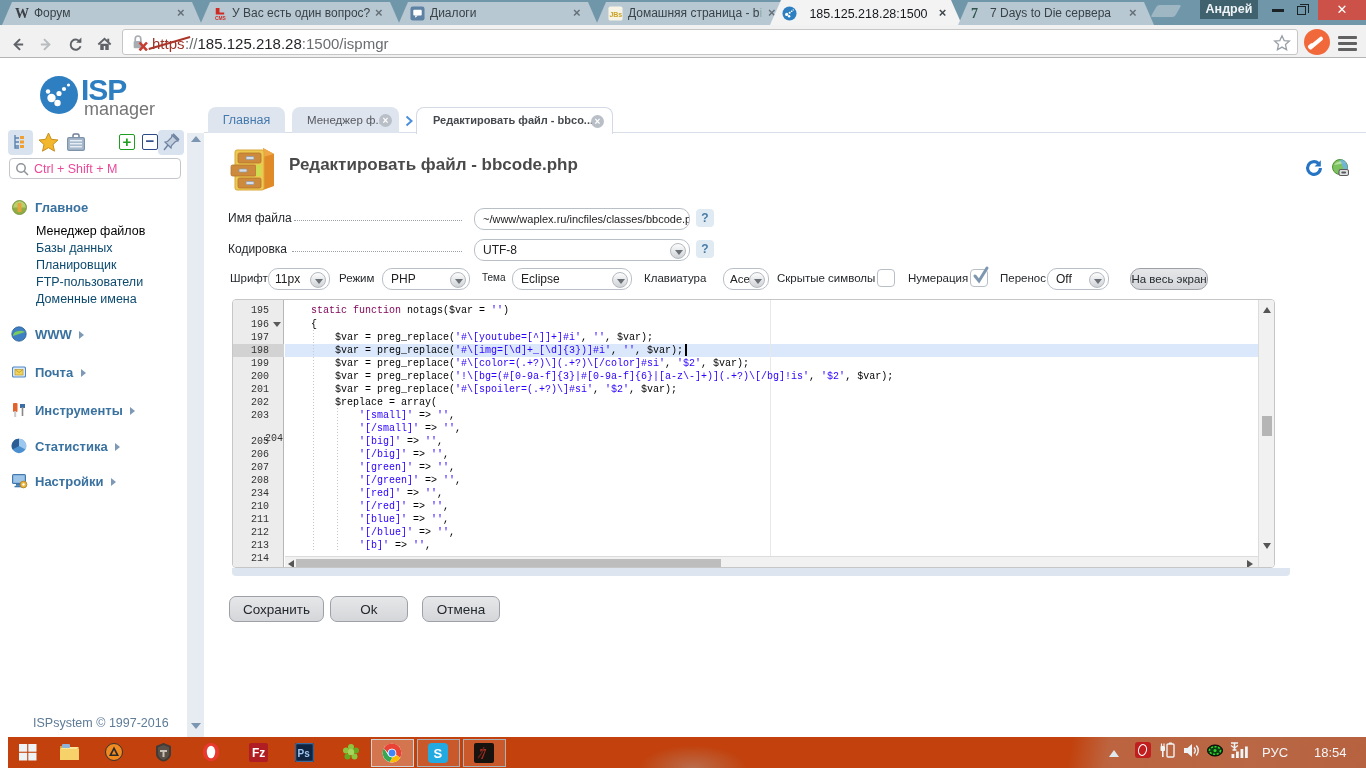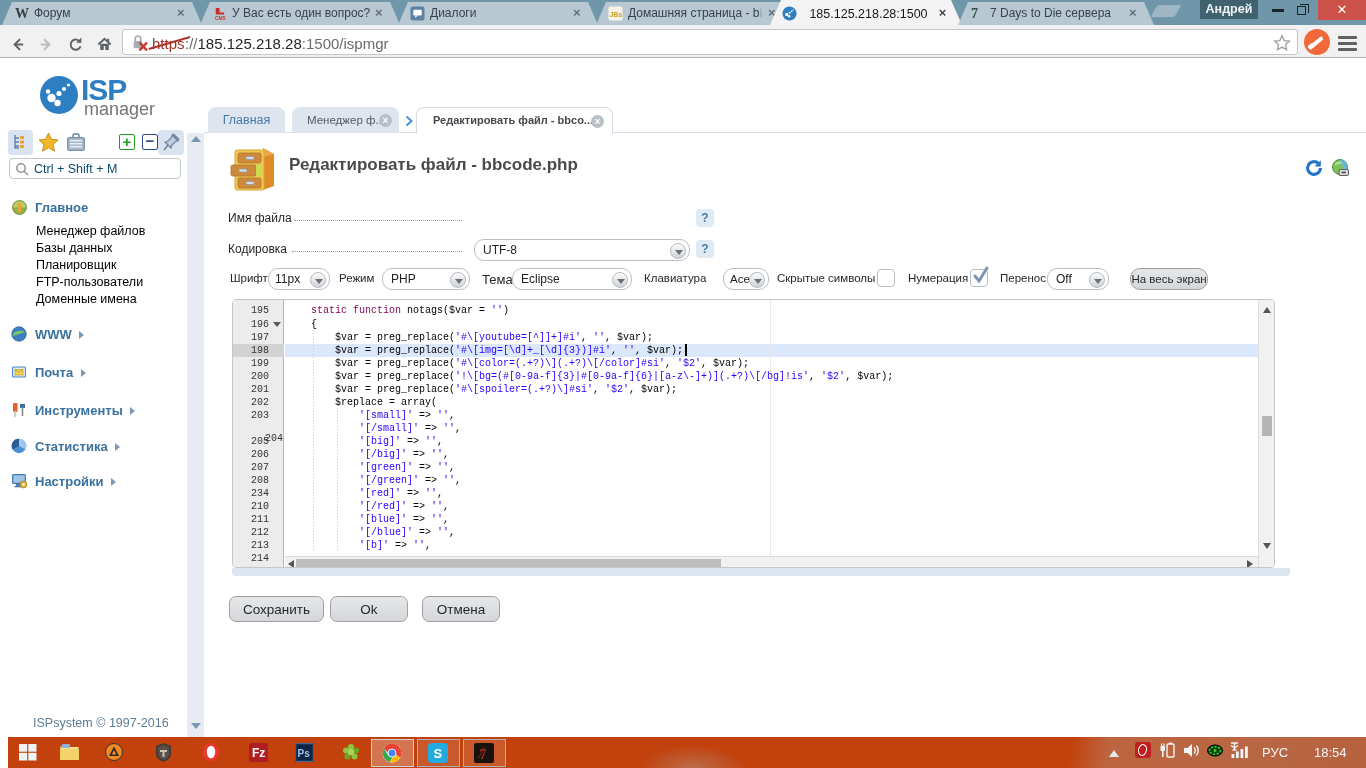--- a/index.html
+++ b/index.html
@@ -40,21 +40,21 @@
 
 #edwrap{left:232px;top:241px;width:1043px;height:269px;border:1px solid #c6c6c6;border-radius:4px;background:#fff;overflow:hidden;}
 #gutter{position:absolute;left:0;top:0;width:51px;height:269px;background:#ececec;border-right:1px solid #b7b7b7;}
 .gnum{position:absolute;left:0;width:36px;text-align:right;font-family:"Liberation Mono",monospace;font-size:10px;color:#333;line-height:13px;}
 .cline{position:absolute;left:54px;font-family:"Liberation Mono",monospace;font-size:10px;line-height:13px;white-space:pre;color:#000;}
 .k{color:#7f0055;}
 .s{color:#2a00ff;}
 #taskbar{left:0;top:737px;width:1366px;height:31px;background:#c2410c;overflow:hidden;margin-left:8px;}
 .tbtxt{color:#f2f6f8;font-size:13px;top:8px;}
 .mhead{font-size:13px;font-weight:bold;color:#39719f;}
-.mitem{font-size:12.5px;color:#000000;}
+.mitem{font-size:12.5px;color:#0c4a6e;}
 .marr{display:inline-block;width:0;height:0;border-top:4px solid transparent;border-bottom:4px solid transparent;border-left:5px solid #7e99b5;margin-left:4px;}
 </style></head>
 <body>
 
 <div class="abs" id="titlebar"></div>
 <div class="abs" id="tabs-holder">
   <div class="abs ctab" style="left:2px;width:200px;">
       <div class="shape"></div>
     <svg class="favi" viewBox="0 0 16 16">
         <text x="1" y="13" font-size="15" font-weight="bold" fill="#3b3f46" font-family="Liberation Serif">W</text>
@@ -197,21 +197,21 @@
     <path d="M10 3 L16 9 L13.5 9.5 L9.5 13.5 L9 16 L3 10 L5.5 9.5 L9.5 5.5 Z" fill="#c2cede" stroke="#6e82a0" stroke-width="1.2"></path>
     <path d="M6 13 L2 18" stroke="#6e82a0" stroke-width="1.4"></path>
     <path d="M11 2 L17 8" stroke="#6e82a0" stroke-width="1.8"></path>
   </svg>
 
   <div class="abs" style="left:9px;top:100px;width:172px;height:21px;border:1px solid #c3c6cb;border-radius:4px;background:#fff;">
     <svg class="abs" style="left:5px;top:3px;width:14px;height:14px;" viewBox="0 0 14 14">
         <circle cx="6" cy="6" r="4.2" fill="none" stroke="#8e9399" stroke-width="1.5"></circle>
         <path d="M9.2 9.2 L13 13" stroke="#8e9399" stroke-width="1.5"></path>
       </svg>
-    <div class="abs" style="left:24px;top:3px;font-size:12.5px;color:#0c4a6e;">Ctrl + Shift + M</div>
+    <div class="abs" style="left:24px;top:3px;font-size:12.5px;color:#ec4899;">Ctrl + Shift + M</div>
   </div>
 
   <div id="menu">
     <svg class="abs" style="left:12px;top:142px;width:15px;height:15px;" viewBox="0 0 15 15">
         <circle cx="7.5" cy="7.5" r="7" fill="#8fae43"></circle>
         <path d="M1 7.5 a6.5 6.5 0 0 1 13 0" fill="#b8cf6e"></path>
         <circle cx="7.5" cy="7.5" r="7" fill="none" stroke="#6c8a2e" stroke-width="0.8"></circle>
         <rect x="5.5" y="3" width="4" height="9" rx="1" fill="#e8a33d"></rect>
       </svg>
     <div class="abs mhead" style="left:35px;top:142px;">Главное</div>
@@ -299,32 +299,33 @@
     <svg class="abs" style="left:1331px;top:101px;width:18px;height:18px;" viewBox="0 0 18 18">
         <circle cx="9" cy="8" r="7.5" fill="#7cc25e" stroke="#4f8f35" stroke-width="1"></circle>
         <path d="M3 6 a7.5 6 0 0 1 12-2" fill="#b4e09a"></path>
         <path d="M9 0.5 a7.5 7.5 0 0 1 5 13" fill="#6db3e8" opacity="0.85"></path>
         <rect x="8" y="10.5" width="9.5" height="6" rx="1.8" fill="#dfe1e3" stroke="#5a5a5a" stroke-width="1.1"></rect>
         <rect x="10.3" y="12.6" width="4.8" height="1.8" rx="0.9" fill="#5a5a5a"></rect>
       </svg>
 
     <div class="abs label" style="left:228px;top:153px;">Имя файла</div>
     <div class="abs dots" style="left:294px;top:162px;width:168px;"></div>
+    <div class="abs inp" style="left:474px;top:150px;width:216px;padding:4px 8px 0;white-space:nowrap;overflow:hidden;font-size:11px;">~/www/waplex.ru/incfiles/classes/bbcode.p</div>
     <div class="abs qbtn" style="left:696px;top:151px;">?</div>
 
     <div class="abs label" style="left:228px;top:184px;">Кодировка</div>
     <div class="abs dots" style="left:292px;top:193px;width:170px;"></div>
     <div class="abs inp" style="left:474px;top:181px;width:216px;padding:3px 8px 0;">UTF-8<span class="selarr"></span></div>
     <div class="abs qbtn" style="left:696px;top:182px;">?</div>
 
     <div class="abs label" style="left:230px;top:214px;font-size:11.5px;">Шрифт</div>
     <div class="abs inp" style="left:268px;top:210px;width:62px;padding:3px 6px 0;">11px<span class="selarr"></span></div>
     <div class="abs label" style="left:339px;top:214px;font-size:11.5px;">Режим</div>
     <div class="abs inp" style="left:382px;top:210px;width:88px;padding:3px 8px 0;">PHP<span class="selarr"></span></div>
-    <div class="abs label" style="left:482px;top:214px;font-size:13px;">Тема</div>
+    <div class="abs label" style="left:482px;top:214px;font-size:10px;">Тема</div>
     <div class="abs inp" style="left:512px;top:210px;width:120px;padding:3px 8px 0;">Eclipse<span class="selarr"></span></div>
     <div class="abs label" style="left:644px;top:214px;font-size:11.5px;">Клавиатура</div>
     <div class="abs inp" style="left:723px;top:210px;width:46px;padding:3.5px 6px 0;font-size:11.5px;">Ace<span class="selarr"></span></div>
     <div class="abs label" style="left:777px;top:214px;font-size:11.5px;">Скрытые символы</div>
     <div class="abs inp" style="left:877px;top:211px;width:18px;height:18px;border-radius:4px;"></div>
     <div class="abs label" style="left:908px;top:214px;font-size:11.5px;">Нумерация</div>
     <div class="abs inp" style="left:970px;top:211px;width:18px;height:18px;border-radius:4px;"></div>
     <svg class="abs" style="left:971px;top:206px;width:20px;height:22px;" viewBox="0 0 20 22">
         <path d="M4 12 L8 17 L16 4" stroke="#7e97b0" stroke-width="3" fill="none" stroke-linecap="round"></path>
       </svg>

